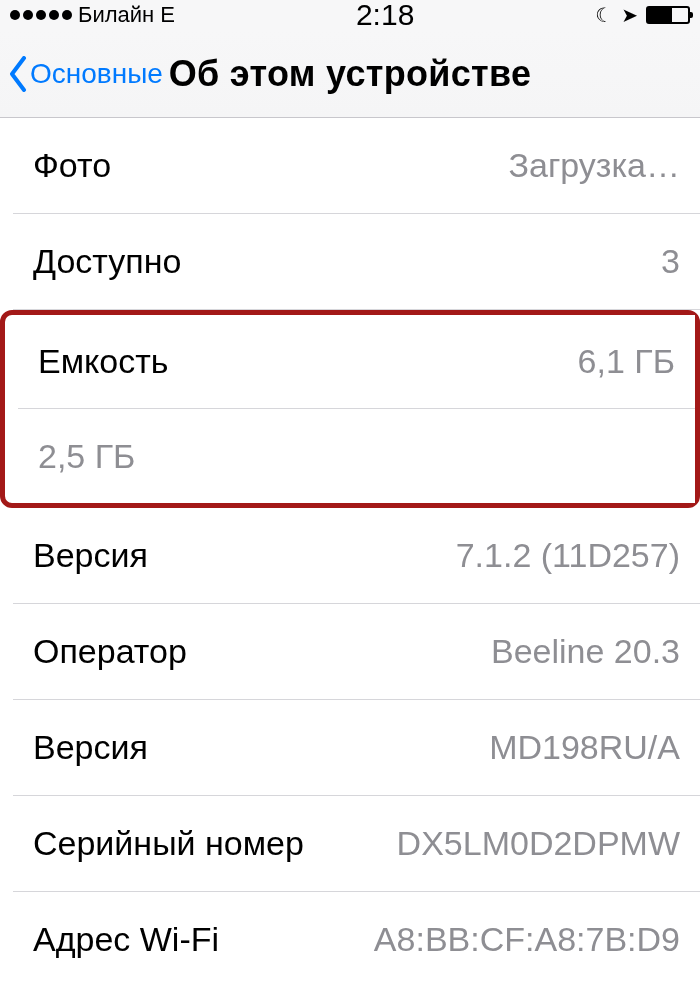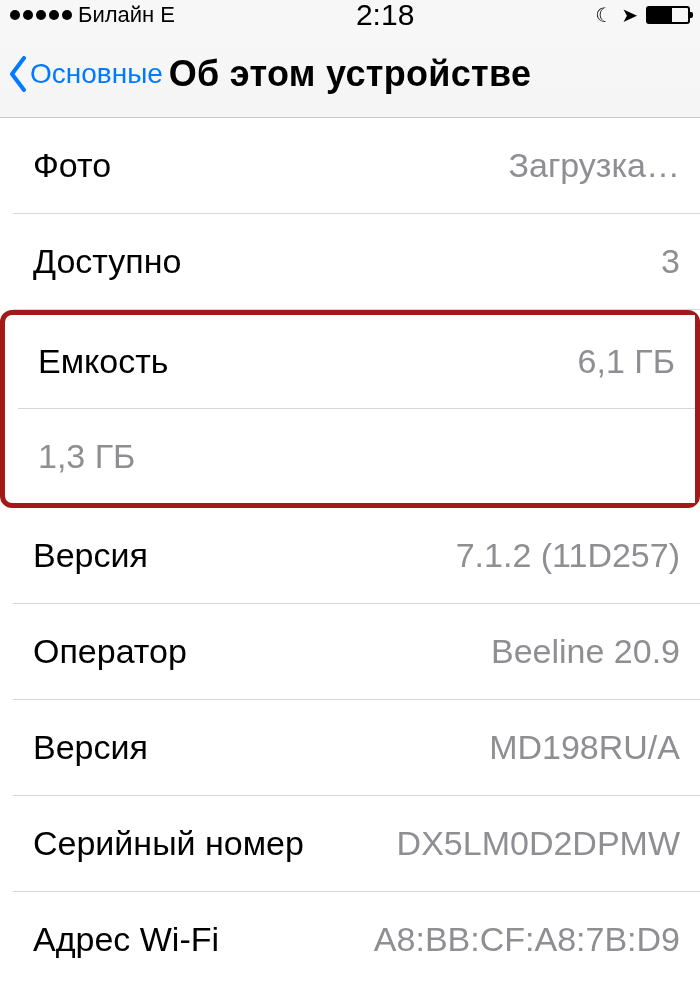--- a/index.html
+++ b/index.html
@@ -147,32 +147,32 @@
     <span class="row-label">Доступно</span>
     <span class="row-value">3</span>
   </div>
 
   <div class="highlight-box">
     <div class="row">
       <span class="row-label">Емкость</span>
       <span class="row-value">6,1 ГБ</span>
     </div>
     <div class="row">
-      <span class="row-value">1,3 ГБ</span>
+      <span class="row-value">2,5 ГБ</span>
     </div>
   </div>
 
   <div class="row">
     <span class="row-label">Версия</span>
     <span class="row-value">7.1.2 (11D257)</span>
   </div>
 
   <div class="row">
     <span class="row-label">Оператор</span>
-    <span class="row-value">Beeline 20.9</span>
+    <span class="row-value">Beeline 20.3</span>
   </div>
 
   <div class="row">
     <span class="row-label">Версия</span>
     <span class="row-value">MD198RU/A</span>
   </div>
 
   <div class="row">
     <span class="row-label">Серийный номер</span>
     <span class="row-value">DX5LM0D2DPMW</span>

